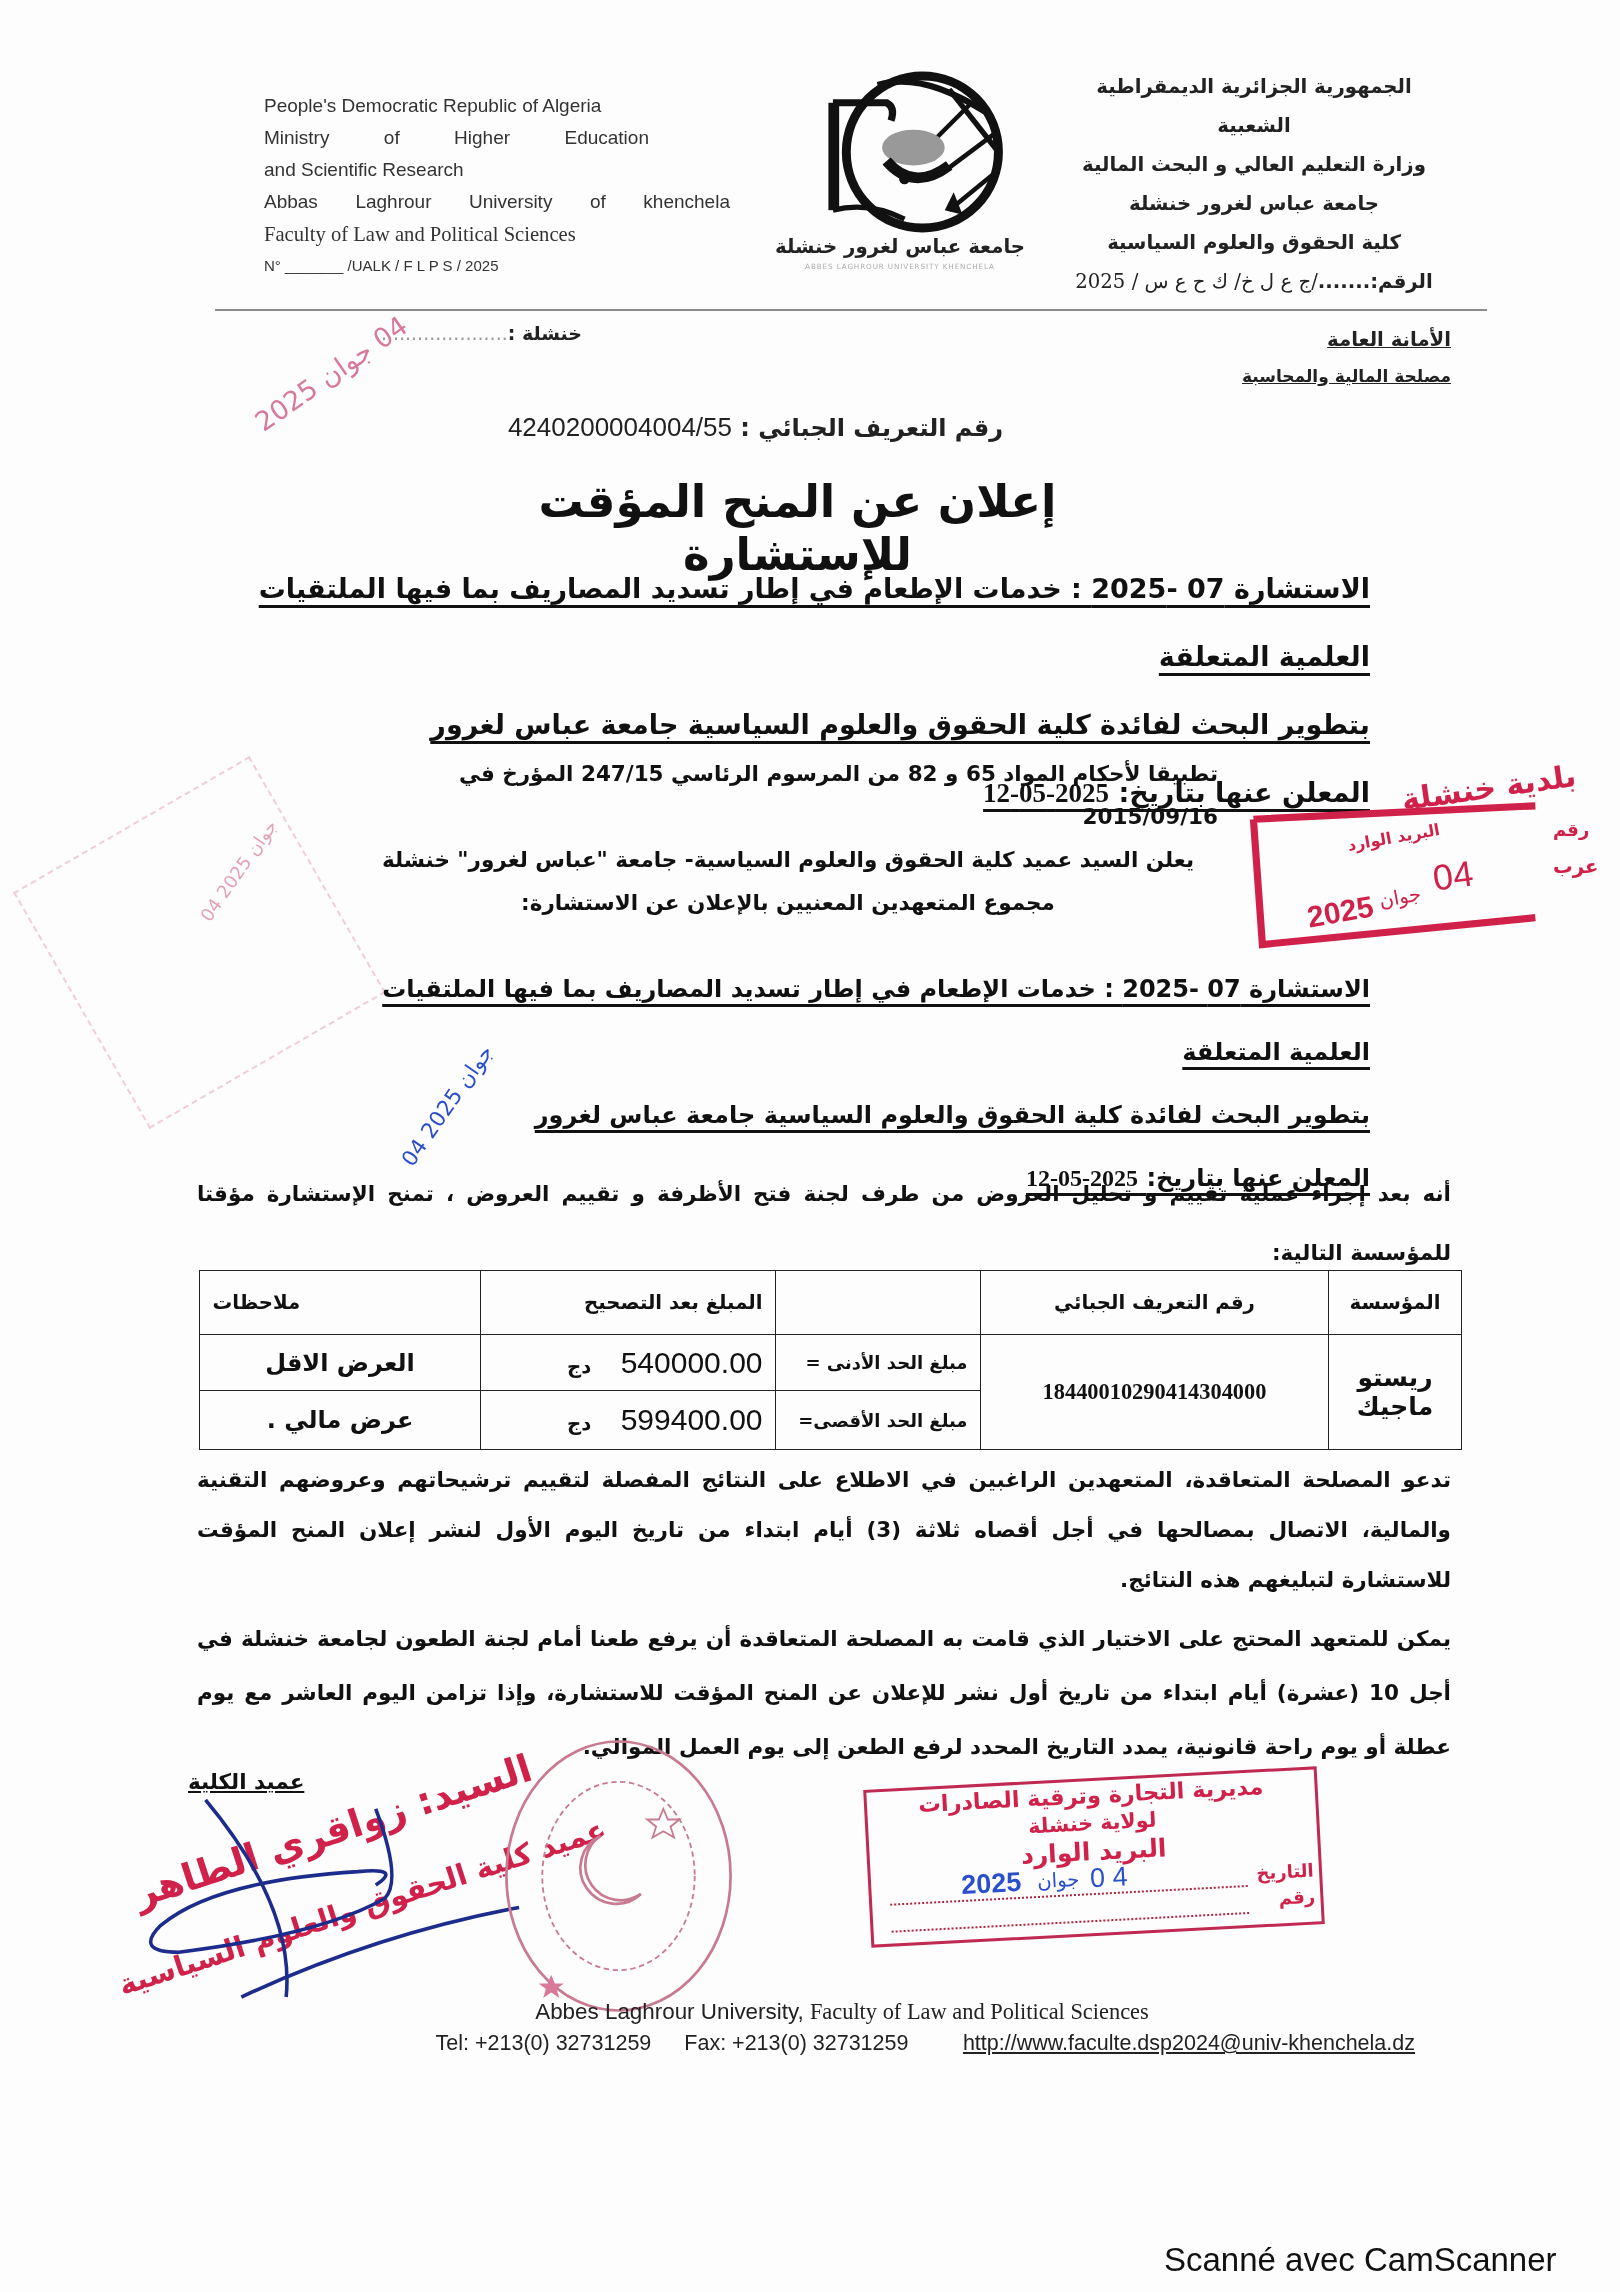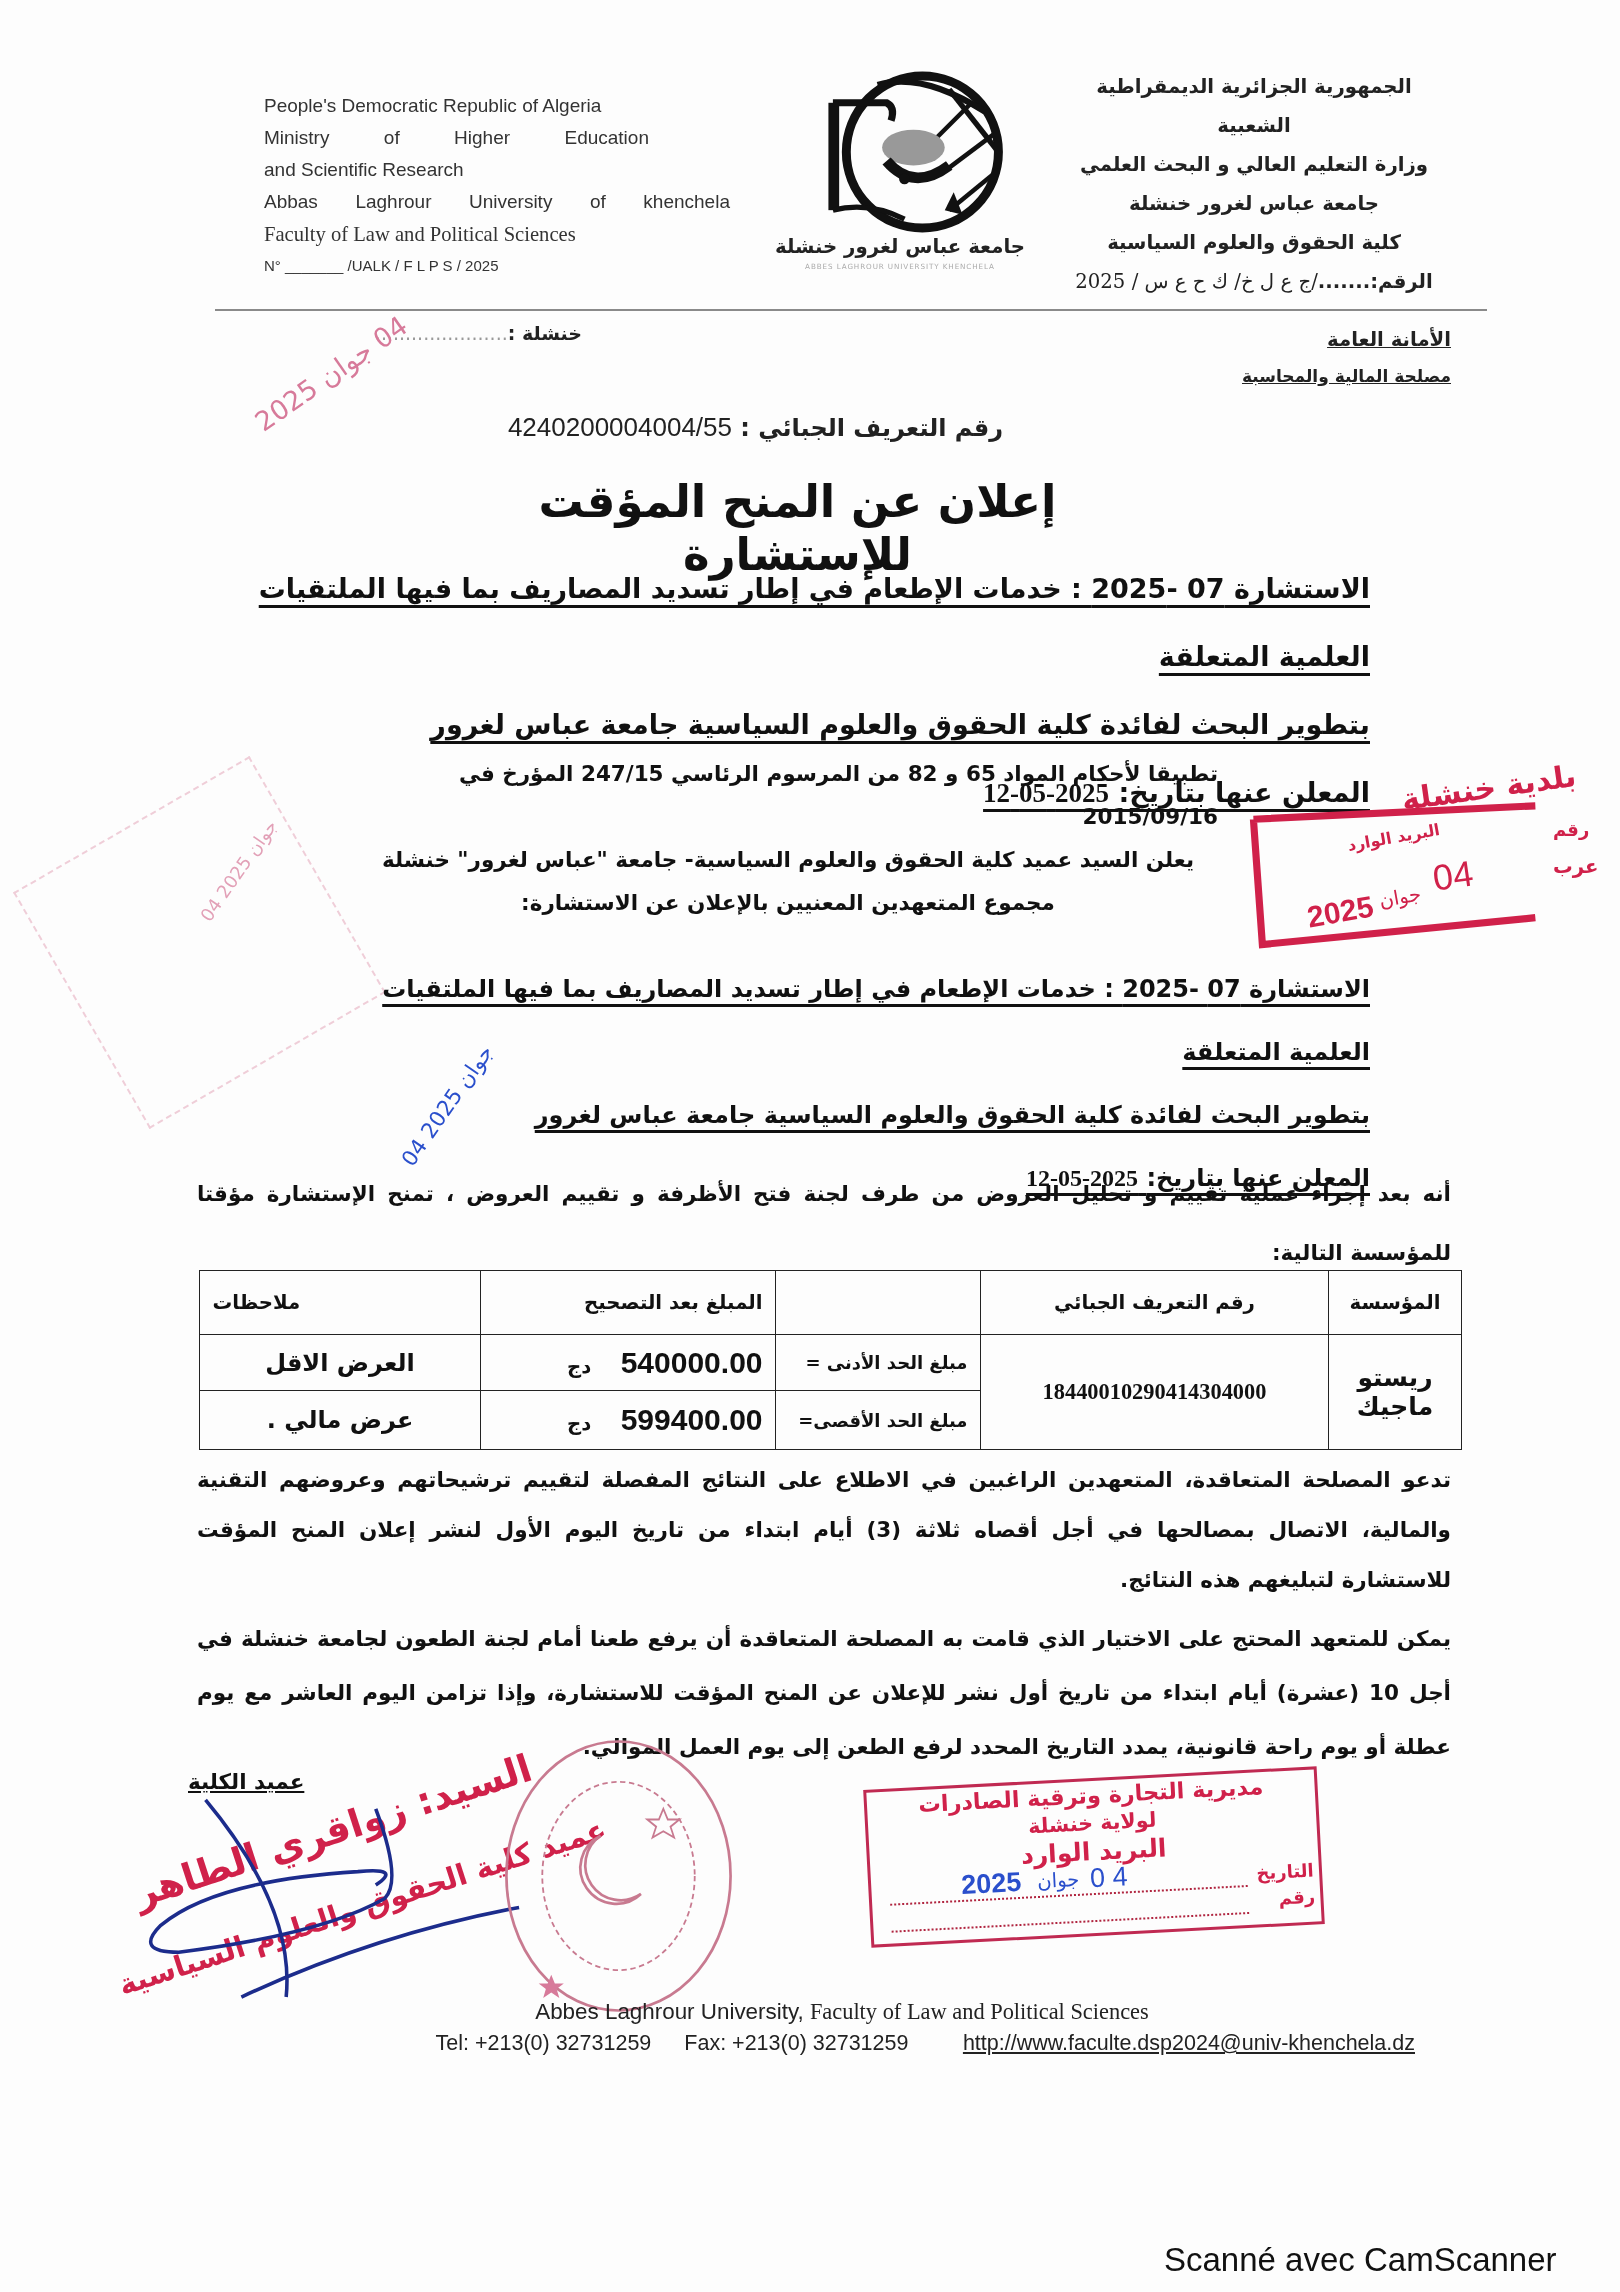--- a/index.html
+++ b/index.html
@@ -40,21 +40,21 @@
   .block .u { text-decoration:underline; text-decoration-thickness:2.7px; text-underline-offset:7.2px; }
   .num-en { font-family:Liberation Serif, serif; }
 
   .para { left:197px; width:1254px; text-align:justify; text-align-last:right; font-size:22.4px; line-height:61px; color:#111; }
 
   
   table.res { position:absolute; left:199px; top:1270px; width:1263px; border-collapse:collapse; direction:rtl; font-family:"DejaVu Sans", sans-serif; }
   table.res td, table.res th { border:1.8px solid #222; padding:0 12.5px; font-weight:bold; color:#111; }
   table.res th { height:63px; font-size:19.7px; }
   table.res td { font-size:22.4px; }
-  .amt { font-family:"Liberation Sans", sans-serif; font-weight:bold; font-size:30px; }
+  .amt { font-family:"Liberation Sans", sans-serif; font-weight:normal; font-size:30px; }
   .id-big { font-family:"Liberation Serif", serif; font-size:29px; font-weight:normal; }
   .sep { border-top:1.8px dotted #444 !important; }
 
   
   .stamp-red { color:#d0214a; }
   .stamp-pink { color:#d77a9a; }
   .stamp-blue { color:#2a4fcc; }
 
   .footer-en1 { left:484px; top:1999px; width:716px; text-align:center; font-family:"Liberation Sans", sans-serif; font-size:22.4px; color:#222; }
   .footer-en1 .serif { font-family:"Liberation Serif", serif; }
@@ -104,21 +104,21 @@
       <path d="M120 105 Q150 140 190 110" fill="none" stroke="#111" stroke-width="12"></path>
       <circle cx="140" cy="125" r="6" fill="#111"></circle>
       <path d="M185 160 L195 140 L205 165 Z" fill="#111"></path>
     </svg>
   </div>
   <div class="abs logo-cap">جامعة عباس لغرور خنشلة</div>
   <div class="abs logo-sub">ABBES LAGHROUR UNIVERSITY KHENCHELA</div>
 
   <div class="abs hdr-ar ar">
     <div>الجمهورية الجزائرية الديمقراطية الشعبية</div>
-    <div>وزارة التعليم العالي و البحث العلمي</div>
+    <div>وزارة التعليم العالي و البحث المالية</div>
     <div>جامعة عباس لغرور خنشلة</div>
     <div>كلية الحقوق والعلوم السياسية</div>
     <div>
       <span>الرقم:.......</span><span class="num">/ج ع ل خ/ ك ح ع س / 2025</span>
     </div>
   </div>
 
   <div class="abs rule"></div>
 
   <div class="abs secretariat ar">

